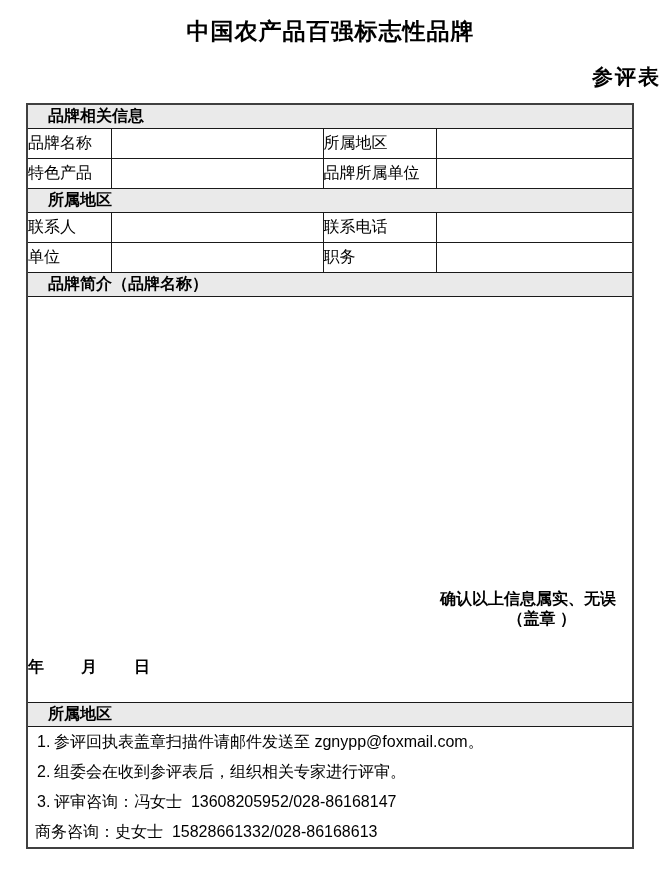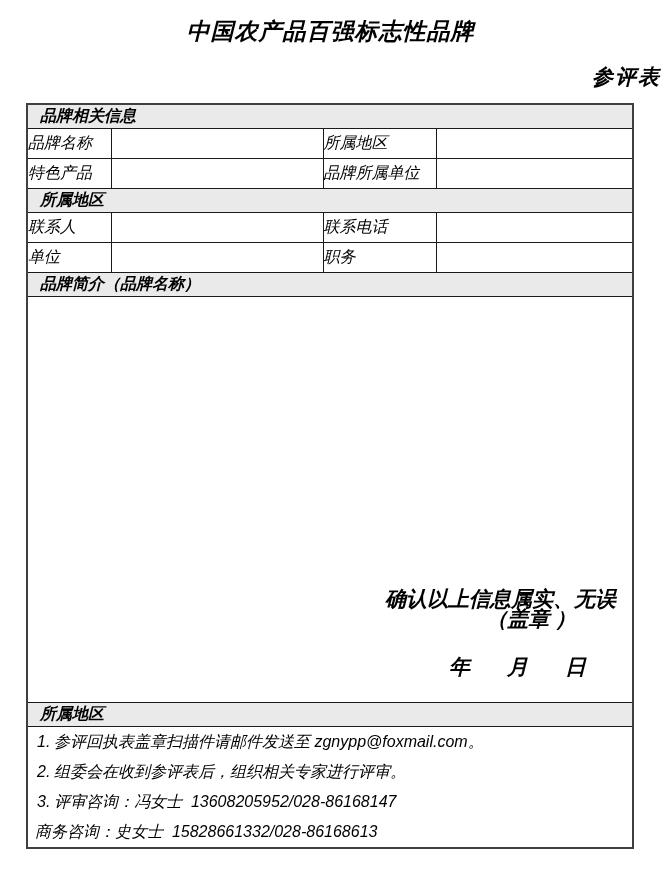--- a/index.html
+++ b/index.html
@@ -7,48 +7,48 @@
     --border-outer:#404040;
     --border-inner:#1a1a1a;
     --text:#000000;
   }
   *{box-sizing:border-box;}
   html,body{margin:0;padding:0;}
   body{
     width:661px;height:878px;background:#ffffff;color:var(--text);
     font-family:"Liberation Sans",sans-serif;
   }
-  .doc{position:relative;width:661px;height:878px;overflow:hidden;font-style:italic;}
+  .doc{position:relative;width:661px;height:878px;overflow:hidden;}
   .title{
     margin:16px 0 0;text-align:center;font-size:23px;font-weight:bold;
     letter-spacing:1px;
   }
   .subtitle{
     margin:16px 0 0;text-align:right;font-size:21px;font-weight:bold;
     letter-spacing:2px;
   }
   table.form{
     border-collapse:collapse;table-layout:fixed;
     width:606px;margin:12px 0 0 26px;
     border:2px solid var(--border-outer);
   }
   table.form td{
     border:1px solid var(--border-inner);
     font-size:16px;padding:0;overflow:hidden;
   }
   tr.sec td{
     background:var(--section-header-bg);
-    font-weight:bold;height:24px;padding-left:12px;text-align:left;
+    font-weight:bold;height:24px;padding-left:20px;text-align:left;
   }
   tr.field td{height:30px;text-align:left;}
   td.intro-cell{height:406px;vertical-align:bottom;}
-  .confirm{font-weight:bold;font-size:21px;line-height:17px;}
+  .confirm{font-weight:bold;font-size:16px;line-height:17px;}
   .confirm-l1{text-align:right;padding-right:16px;}
   .confirm-l2{text-align:right;padding-right:56px;margin-top:3px;}
-  .confirm-l3{text-align:right;padding-right:46px;margin-top:31px;margin-bottom:27px;}
+  .confirm-l3{text-align:left;padding-right:46px;margin-top:31px;margin-bottom:27px;}
   .confirm-l3 .gap{display:inline-block;margin-right:37px;}
   td.notes-cell{height:120px;vertical-align:top;padding:6px 8px 6px 5px;}
   .note-line{display:flex;line-height:30px;white-space:pre-wrap;align-items:flex-start;}
   .note-line .no{flex:none;width:26px;padding-left:9px;}
   .note-line.plain{padding-left:7px;}
 </style>
 </head>
 <body>
 
 <div class="doc">

